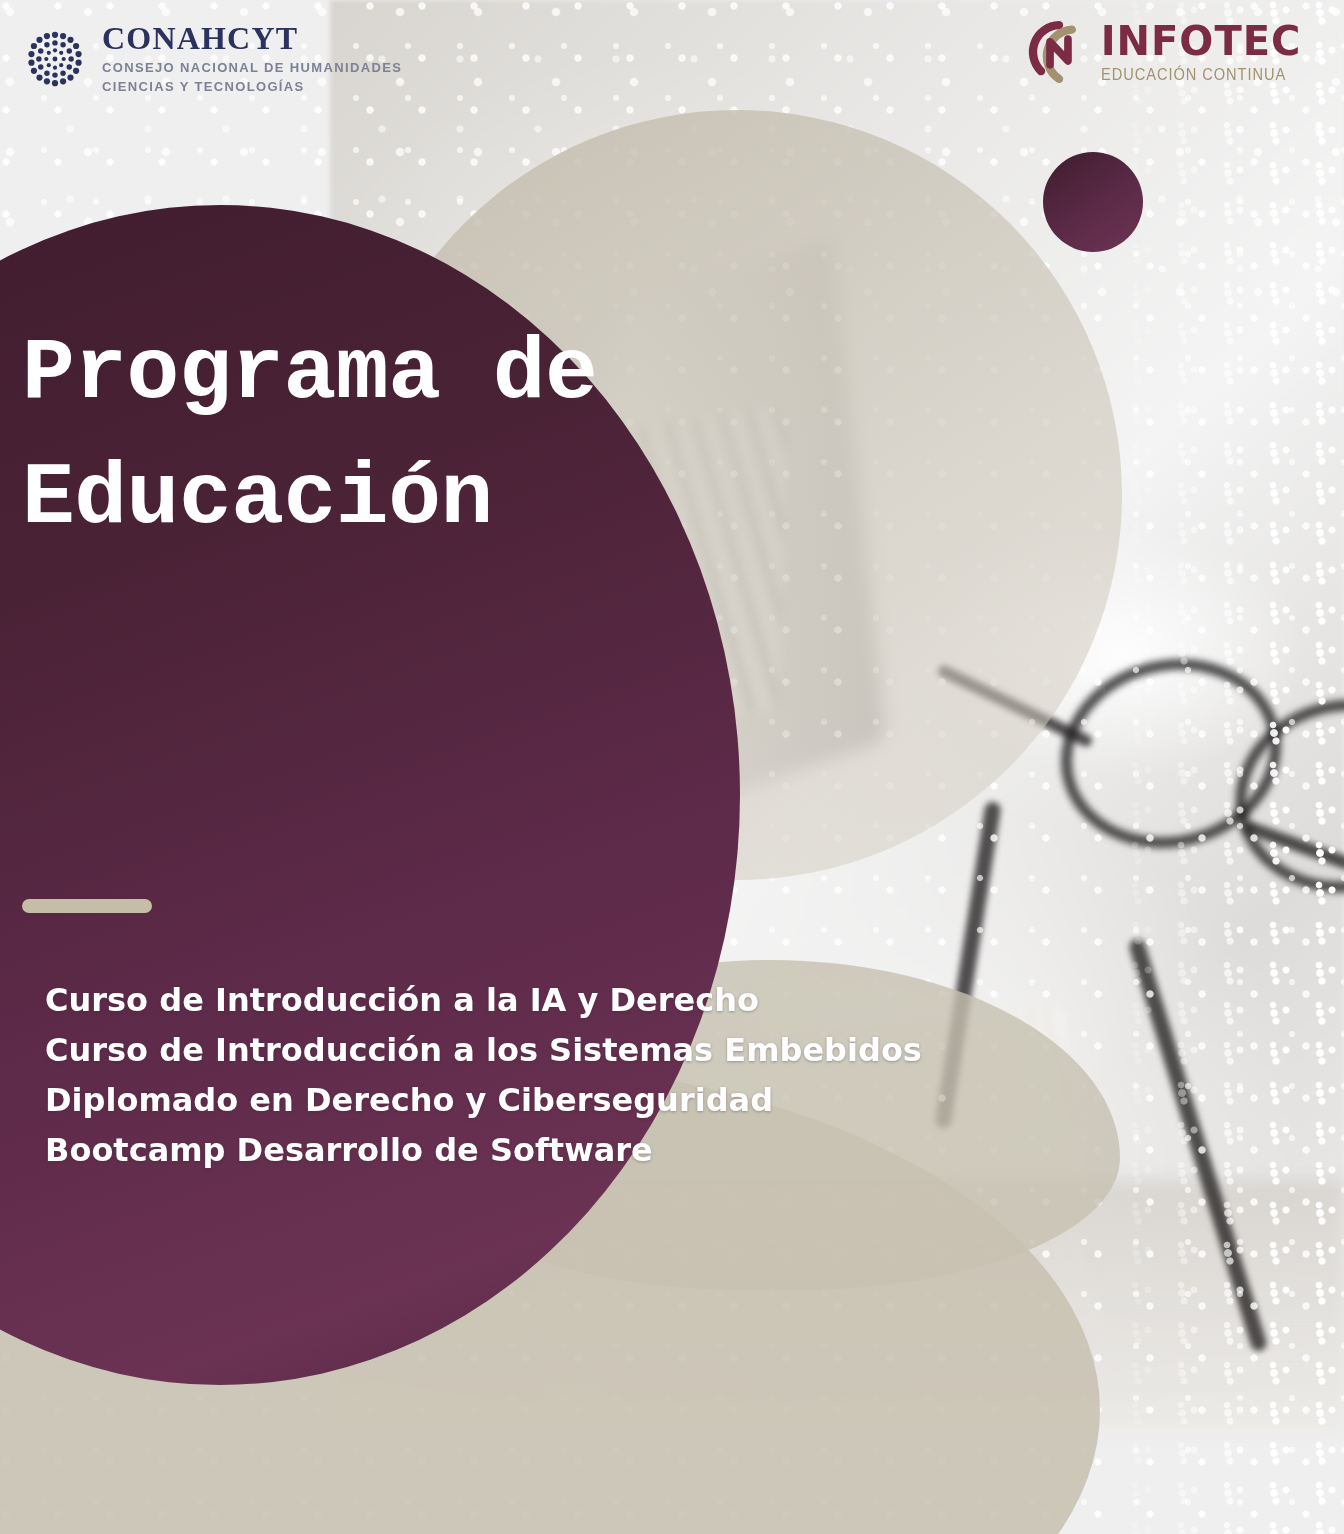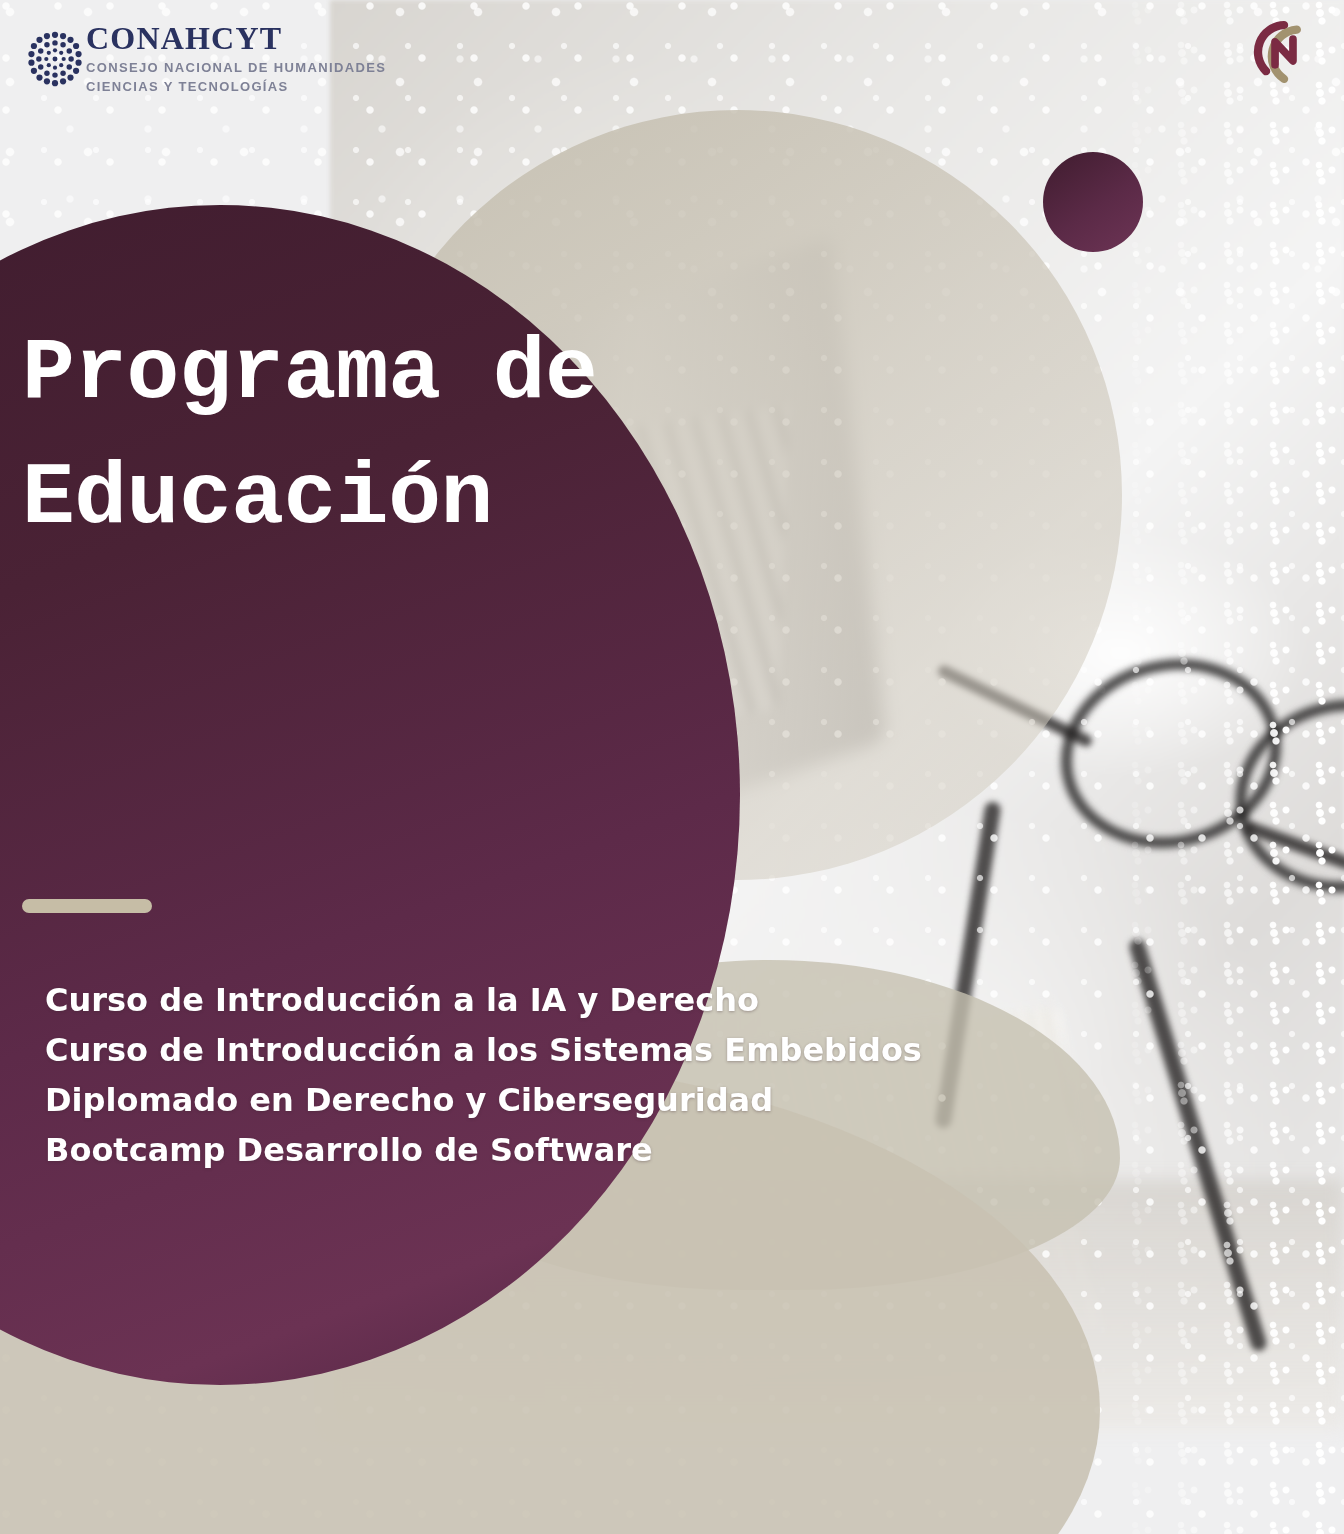--- a/index.html
+++ b/index.html
@@ -202,20 +202,21 @@
     border-radius: 50%;
     background: linear-gradient(145deg, #3f1c2e 0%, #5b2a47 55%, #6d3455 100%);
   }
 
   
   .logo-conahcyt {
     position: absolute;
     left: 24px; top: 22px;
     display: flex;
     align-items: center;
+    gap: 16px;
   }
   .conahcyt-mark { width: 62px; height: 62px; flex: none; }
   .conahcyt-text { display: flex; flex-direction: column; line-height: 1; }
   .conahcyt-name {
     font-family: "Liberation Serif", serif;
     font-size: 32px;
     font-weight: 700;
     letter-spacing: 1.2px;
     color: #2a3260;
   }
@@ -381,20 +382,24 @@
   </div>
 
   <div class="logo-infotec">
     <span class="infotec-mark">
       <svg viewBox="0 0 100 100" width="64" height="64" aria-hidden="true">
         <path d="M50 8 A42 42 0 0 0 22 80" fill="none" stroke="#7b2b43" stroke-width="13" stroke-linecap="round"></path>
         <path d="M50 8 A42 42 0 0 1 30 85" fill="none" stroke="#a2926f" stroke-width="13" stroke-linecap="round" transform="rotate(180 50 50)"></path>
         <path d="M36 70 L36 34 L64 64 L64 30" fill="none" stroke="#7b2b43" stroke-width="12" stroke-linecap="round" stroke-linejoin="round"></path>
       </svg>
     </span>
+    <span class="infotec-text">
+      <span class="infotec-name">INFOTEC</span>
+      <span class="infotec-sub">EDUCACIÓN CONTINUA</span>
+    </span>
   </div>
 
   <div class="title-block">
     <div class="title-line">Programa de</div>
     <div class="title-line">Educación</div>
   </div>
 
   <div class="divider-bar"></div>
 
   <div class="course-list">

